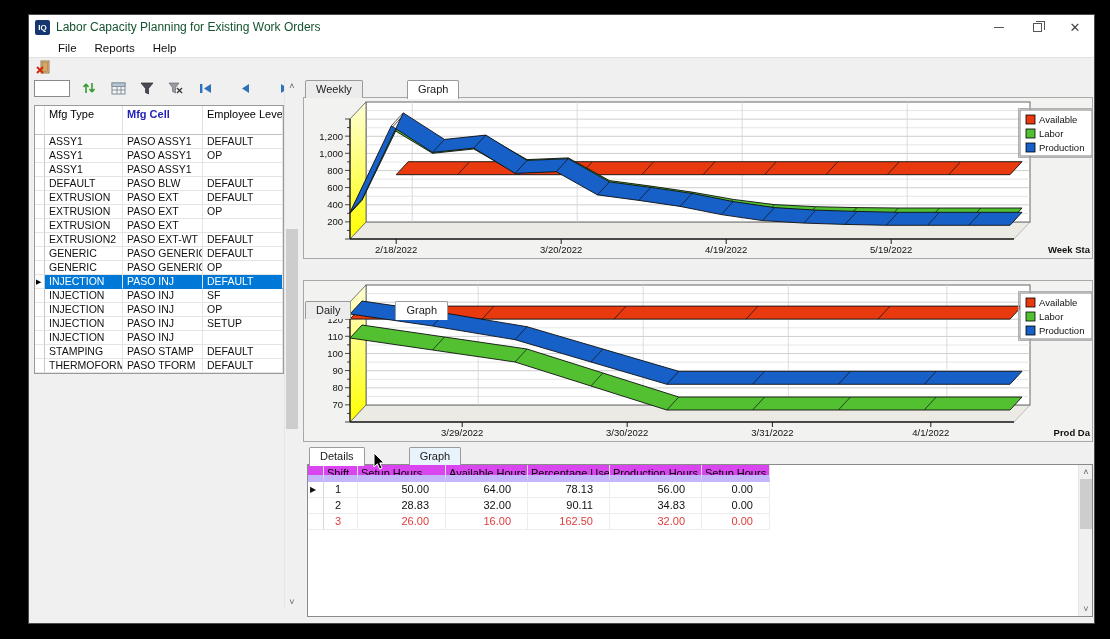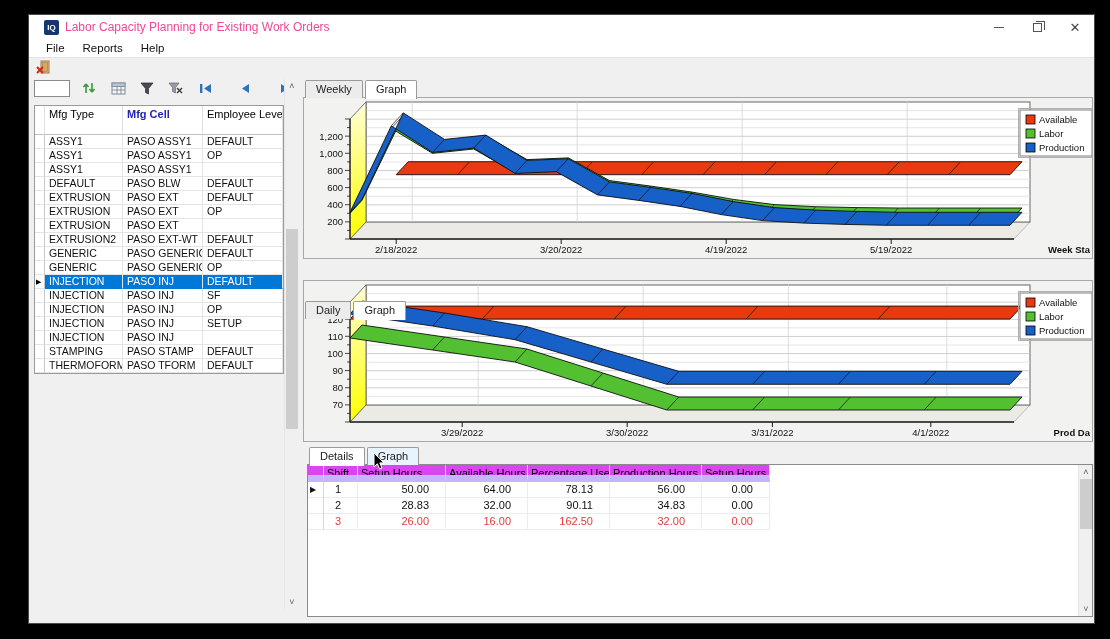--- a/index.html
+++ b/index.html
@@ -1,52 +1,52 @@
 <!DOCTYPE html>
 <html><head>
 <meta charset="utf-8">
 <style>
   html,body{margin:0;padding:0;background:#000;width:1110px;height:639px;overflow:hidden;
     font-family:"Liberation Sans", sans-serif;}
   *{box-sizing:border-box;}
   .window{position:absolute;left:28px;top:14px;width:1067px;height:610px;background:#f0f0f0;
     border:1px solid #4a4a4a;}
   
-  .titlebar{position:absolute;left:0;top:0;right:0;height:24px;background:#fff;display:flex;align-items:center;padding-left:15px;}
+  .titlebar{position:absolute;left:0;top:0;right:0;height:24px;background:#fff;display:flex;align-items:center;padding-left:6px;}
   .appicon{width:15px;height:15px;background:#15366e;color:#fff;font-size:8px;font-weight:bold;
     display:flex;align-items:center;justify-content:center;border-radius:2px;margin-right:6px;}
-  .title-text{font-size:12px;color:#ec4899;}
+  .title-text{font-size:12px;color:#14532d;}
   .win-controls{margin-left:auto;display:flex;height:100%;}
   .win-btn{width:38px;height:100%;display:flex;align-items:center;justify-content:center;color:#444;font-size:11px;}
   .glyph-min{width:10px;height:1px;background:#555;display:inline-block;}
   .glyph-restore{width:9px;height:9px;border:1px solid #555;position:relative;display:inline-block;background:#fff;}
   .glyph-restore:before{content:"";position:absolute;left:2px;top:-3px;width:8px;height:8px;border:1px solid #555;border-bottom:none;border-left:none;}
   .glyph-close{font-size:13px;color:#444;line-height:1;}
   
-  .menubar{position:absolute;left:0;top:24px;right:0;height:18px;background:#fff;display:flex;align-items:center;padding-left:8px;}
+  .menubar{position:absolute;left:0;top:24px;right:0;height:18px;background:#fff;display:flex;align-items:center;padding-left:20px;}
   .menu-item{font-size:11.5px;color:#111;padding:0 9px;height:100%;display:flex;align-items:center;}
   .toolbar{position:absolute;left:0;top:42px;right:0;height:20px;background:#f0f0f0;border-top:1px solid #e2e2e2;display:flex;align-items:center;padding-left:4px;}
   
   .search-row{position:absolute;left:5px;top:64px;height:18px;display:flex;align-items:center;}
   .search-input{width:36px;height:17px;border:1px solid #8a8a8a;background:#fff;font-size:10px;padding:0 2px;margin-right:8px;}
   .tb-icon{width:22px;height:17px;display:flex;align-items:center;justify-content:center;margin-right:7px;}
   .nav-icon{width:24px;height:17px;display:flex;align-items:center;justify-content:center;margin-right:15px;}
   .lt-wrap{position:absolute;left:5px;top:90px;width:250px;background:#fff;border:1px solid #9a9a9a;font-size:10.5px;}
   .lt-grid{display:grid;grid-template-columns:10px 78px 80px 80px;}
   .lt-head{height:29px;line-height:16px;border-bottom:1px solid #c0c0c0;border-right:1px solid #e0e0e0;padding-left:4px;background:#fff;font-size:11px;white-space:nowrap;overflow:hidden;}
   .lt-head.sorted{color:#2222bb;font-weight:bold;}
   .lt-cell{height:14px;line-height:13px;border-bottom:1px solid #e4e4e4;border-right:1px solid #e4e4e4;padding-left:4px;white-space:nowrap;overflow:hidden;color:#111;}
   .lt-cell.mark{padding-left:1px;font-size:7px;color:#000;border-right:1px solid #c8c8c8;}
   .lt-cell.sel{background:#0078d7;color:#fff;border-bottom-color:#0078d7;}
   
   .vscroll{position:absolute;width:14px;background:#f0f0f0;border-left:1px solid #e6e6e6;}
   .vs-arrow{position:absolute;left:0;width:14px;height:14px;color:#606060;font-size:9px;display:flex;align-items:center;justify-content:center;}
   .vs-thumb{position:absolute;left:1px;width:12px;background:#cdcdcd;}
   
-  .tabs{position:absolute;display:flex;align-items:flex-end;height:19px;z-index:3;}
+  .tabs{position:absolute;display:flex;align-items:flex-end;height:19px;z-index:3;gap:42px;}
   .tab{height:18px;padding:2px 10px 0 10px;border:1px solid #9a9a9a;border-bottom:none;background:#ececec;
       font-size:11px;color:#222;margin-right:2px;border-radius:2px 2px 0 0;}
   .tab.active{background:#fff;height:19px;margin-bottom:-1px;z-index:4;}
   .tab.hovered{background:#e8f3fb;}
   .panel-box{position:absolute;background:#f2f2f0;border:1px solid #a8a8a8;}
   svg{display:block;}
   
   .details-box{position:absolute;background:#fff;border:1px solid #8a8a8a;}
   .dt-grid{display:grid;grid-template-columns:16px 34px 88px 82px 82px 92px 68px;font-size:11px;}
   .dt-head{height:17px;line-height:16px;border-bottom:7px solid #c4b5fd;border-right:1px solid #e0e0e0;padding:0 3px;white-space:nowrap;overflow:hidden;background:#d946ef;}

